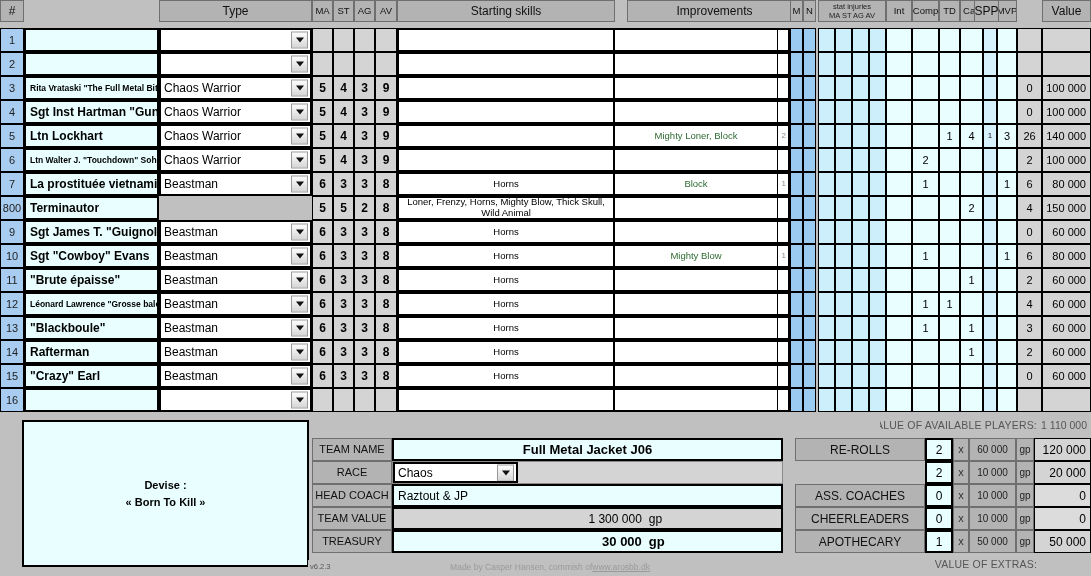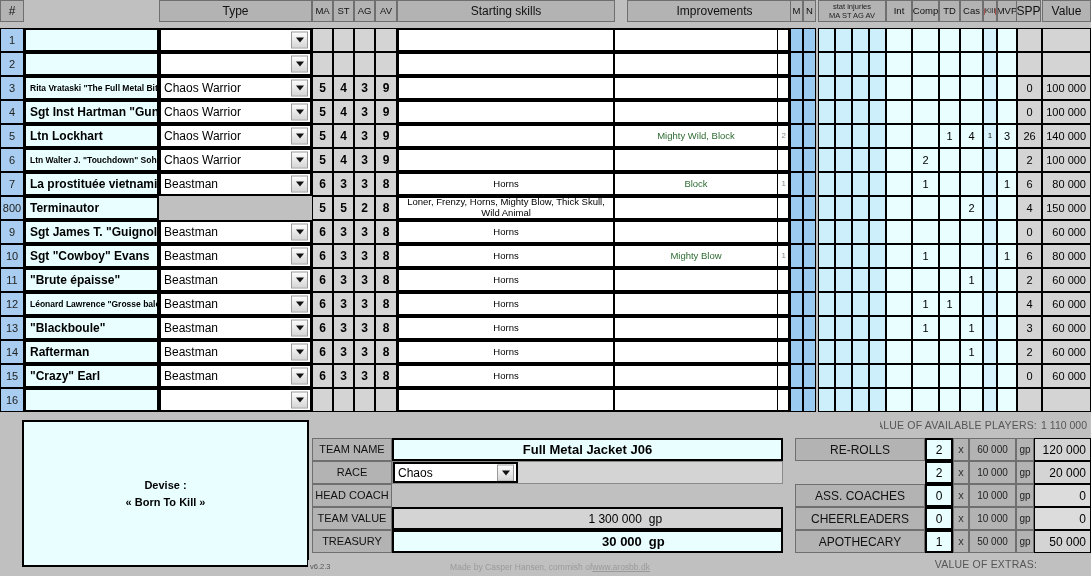--- a/index.html
+++ b/index.html
@@ -97,21 +97,21 @@
     <div class="cell hdr small" style="left: 939px; top: 0px; width: 21px; height: 22px;">TD</div>
     <div class="cell hdr small" style="left: 960px; top: 0px; width: 23px; height: 22px;">Cas</div>
     <div class="cell hdr" style="left: 983px; top: 0px; width: 14px; height: 22px;;padding:0">
       <span class="killhdr">
         <span class="ar">◀</span>
         <span class="kt">Kill</span>
         <span class="ar">▶</span>
       </span>
     </div>
     <div class="cell hdr small" style="left: 997px; top: 0px; width: 20px; height: 22px;">MVP</div>
-    <div class="cell hdr" style="left: 1016px; top: 0px; width: 25px; height: 22px;">SPP</div>
+    <div class="cell hdr" style="left: 974px; top: 0px; width: 25px; height: 22px;">SPP</div>
     <div class="cell hdr" style="left: 1042px; top: 0px; width: 49px; height: 22px;">Value</div>
     <div class="cell plain" style="left: 0px; top: 22px; width: 1091px; height: 6px;"></div>
     <div class="cell rownum empty" style="left: 0px; top: 28px; width: 24px; height: 24px;">1</div>
     <div class="cell name" style="left: 24px; top: 28px; width: 135px; height: 24px;"></div>
     <div class="cell combo" style="left: 159px; top: 28px; width: 153px; height: 24px;">
       <span></span>
       <span class="arrowbox">
         <i></i>
       </span>
     </div>
@@ -229,21 +229,21 @@
       <span>Chaos Warrior</span>
       <span class="arrowbox">
         <i></i>
       </span>
     </div>
     <div class="cell stat" style="left: 312px; top: 124px; width: 21px; height: 24px;">5</div>
     <div class="cell stat" style="left: 333px; top: 124px; width: 21px; height: 24px;">4</div>
     <div class="cell stat" style="left: 354px; top: 124px; width: 21px; height: 24px;">3</div>
     <div class="cell stat" style="left: 375px; top: 124px; width: 22px; height: 24px;">9</div>
     <div class="cell skills" style="left: 397px; top: 124px; width: 218px; height: 24px;"></div>
-    <div class="cell imp" style="left: 615px; top: 124px; width: 163px; height: 24px;">Mighty Wild, Block</div>
+    <div class="cell imp" style="left: 615px; top: 124px; width: 163px; height: 24px;">Mighty Loner, Block</div>
     <div class="cell impnum" style="left: 778px; top: 124px; width: 12px; height: 24px;">2</div>
     <div class="cell mn" style="left: 790px; top: 124px; width: 13px; height: 24px;"></div>
     <div class="cell mn" style="left: 803px; top: 124px; width: 13px; height: 24px;"></div>
     <div class="cell inj" style="left: 818px; top: 124px; width: 17px; height: 24px;"></div>
     <div class="cell inj" style="left: 835px; top: 124px; width: 17px; height: 24px;"></div>
     <div class="cell inj" style="left: 852px; top: 124px; width: 17px; height: 24px;"></div>
     <div class="cell inj" style="left: 869px; top: 124px; width: 17px; height: 24px;"></div>
     <div class="cell num" style="left: 886px; top: 124px; width: 26px; height: 24px;"></div>
     <div class="cell num" style="left: 912px; top: 124px; width: 27px; height: 24px;"></div>
     <div class="cell num" style="left: 939px; top: 124px; width: 21px; height: 24px;">1</div>
@@ -577,20 +577,21 @@
     <div class="cell blabel" style="left: 312px; top: 461px; width: 80px; height: 23px;">RACE</div>
     <div class="cell bval left" style="left: 392px; top: 461px; width: 391px; height: 23px;;background:#d4d4d4;border:1px solid #8a8a8a;padding-left:0">
       <div class="cell combo" style="position:relative;left:0;top:0;width:125px;height:21px;">
         <span>Chaos</span>
         <span class="arrowbox">
           <i></i>
         </span>
       </div>
     </div>
     <div class="cell blabel" style="left: 312px; top: 484px; width: 80px; height: 23px;">HEAD COACH</div>
+    <div class="cell bval left" style="left: 392px; top: 484px; width: 391px; height: 23px;">Raztout &amp; JP</div>
     <div class="cell blabel" style="left: 312px; top: 507px; width: 80px; height: 23px;">TEAM VALUE</div>
     <div class="cell bval grey" style="left: 392px; top: 507px; width: 391px; height: 23px;;justify-content:flex-end;padding-right:0">
       <span style="width: 255px; text-align: right;">1 300 000</span>
       <span style="width: 136px; text-align: left; padding-left: 7px;">gp</span>
     </div>
     <div class="cell blabel" style="left: 312px; top: 530px; width: 80px; height: 23px;">TREASURY</div>
     <div class="cell bval" style="left: 392px; top: 530px; width: 391px; height: 23px;;justify-content:flex-end;padding-right:0">
       <span style="width: 255px; text-align: right;">30 000</span>
       <span style="width: 136px; text-align: left; padding-left: 7px;">gp</span>
     </div>

